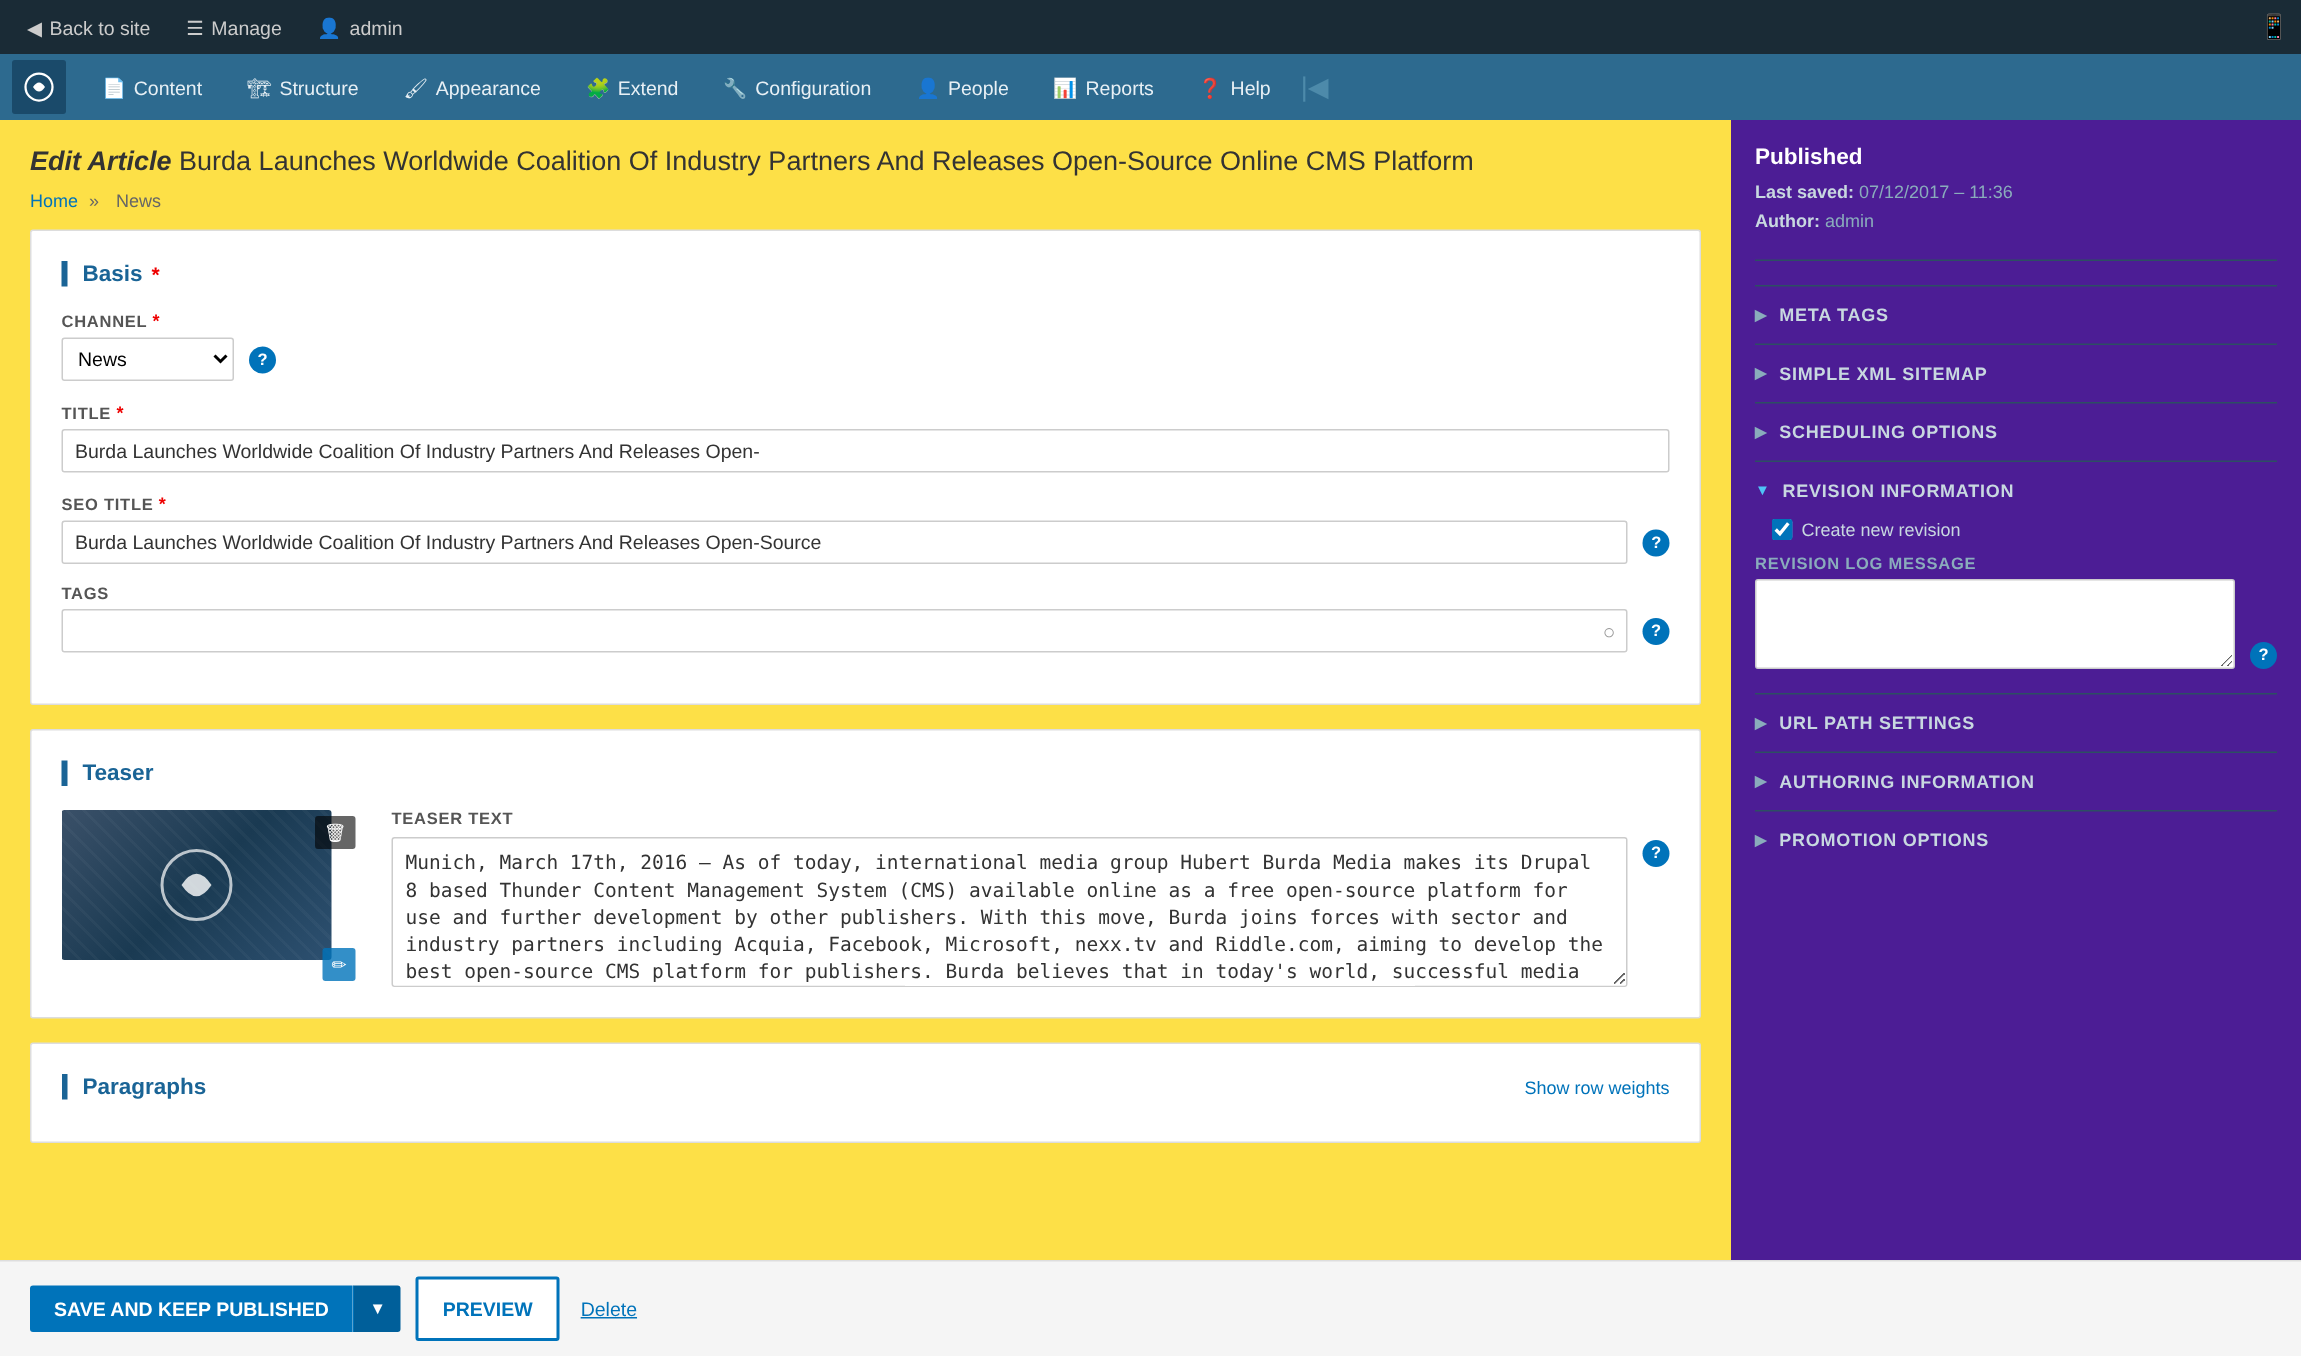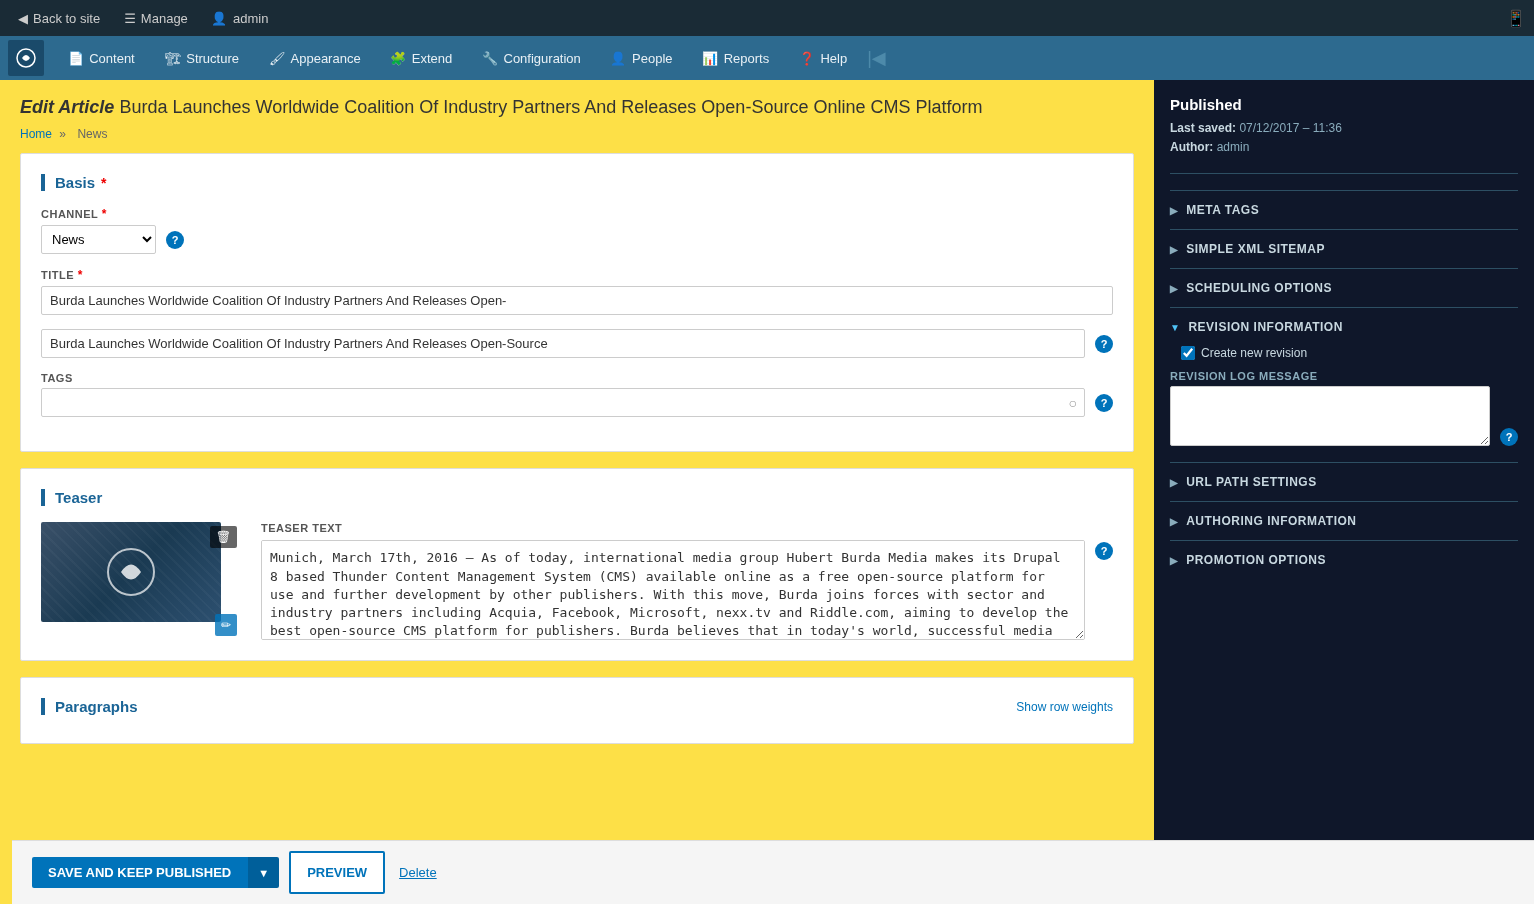--- a/index.html
+++ b/index.html
@@ -261,21 +261,21 @@
       text-decoration: none;
       font-size: 12px;
       float: right;
       cursor: pointer;
     }
 
     
     .right-sidebar {
       width: 380px;
       flex-shrink: 0;
-      background: #0f172a;
+      background: #4c1d95;
       color: #c8d8e0;
       overflow-y: auto;
       padding: 16px;
     }
 
     .sidebar-status {
       margin-bottom: 16px;
       padding-bottom: 16px;
       border-bottom: 1px solid #2d4f63;
     }
@@ -352,21 +352,21 @@
       border-radius: 2px;
       padding: 6px;
       font-size: 12px;
       resize: vertical;
     }
 
     
     .bottom-bar {
       position: fixed;
       bottom: 0;
-      left: 12px;
+      left: 0;
       right: 0;
       background: #f5f5f5;
       border-top: 1px solid #ddd;
       padding: 10px 20px;
       display: flex;
       align-items: center;
       gap: 10px;
       z-index: 100;
     }
     .save-btn-group {
@@ -516,20 +516,24 @@
 
       <div class="form-group">
         <label class="form-label">
           <span>TITLE</span>
           <span class="required-star"> *</span>
         </label>
         <input type="text" class="form-input" value="Burda Launches Worldwide Coalition Of Industry Partners And Releases Open-" style="">
       </div>
 
       <div class="form-group">
+        <label class="form-label">
+          <span>SEO TITLE</span>
+          <span class="required-star"> *</span>
+        </label>
         <div class="field-row">
           <input type="text" class="form-input" value="Burda Launches Worldwide Coalition Of Industry Partners And Releases Open-Source" style="">
           <span class="help-icon">?</span>
         </div>
       </div>
 
       <div class="form-group">
         <label class="form-label">
           <span>TAGS</span>
         </label>

